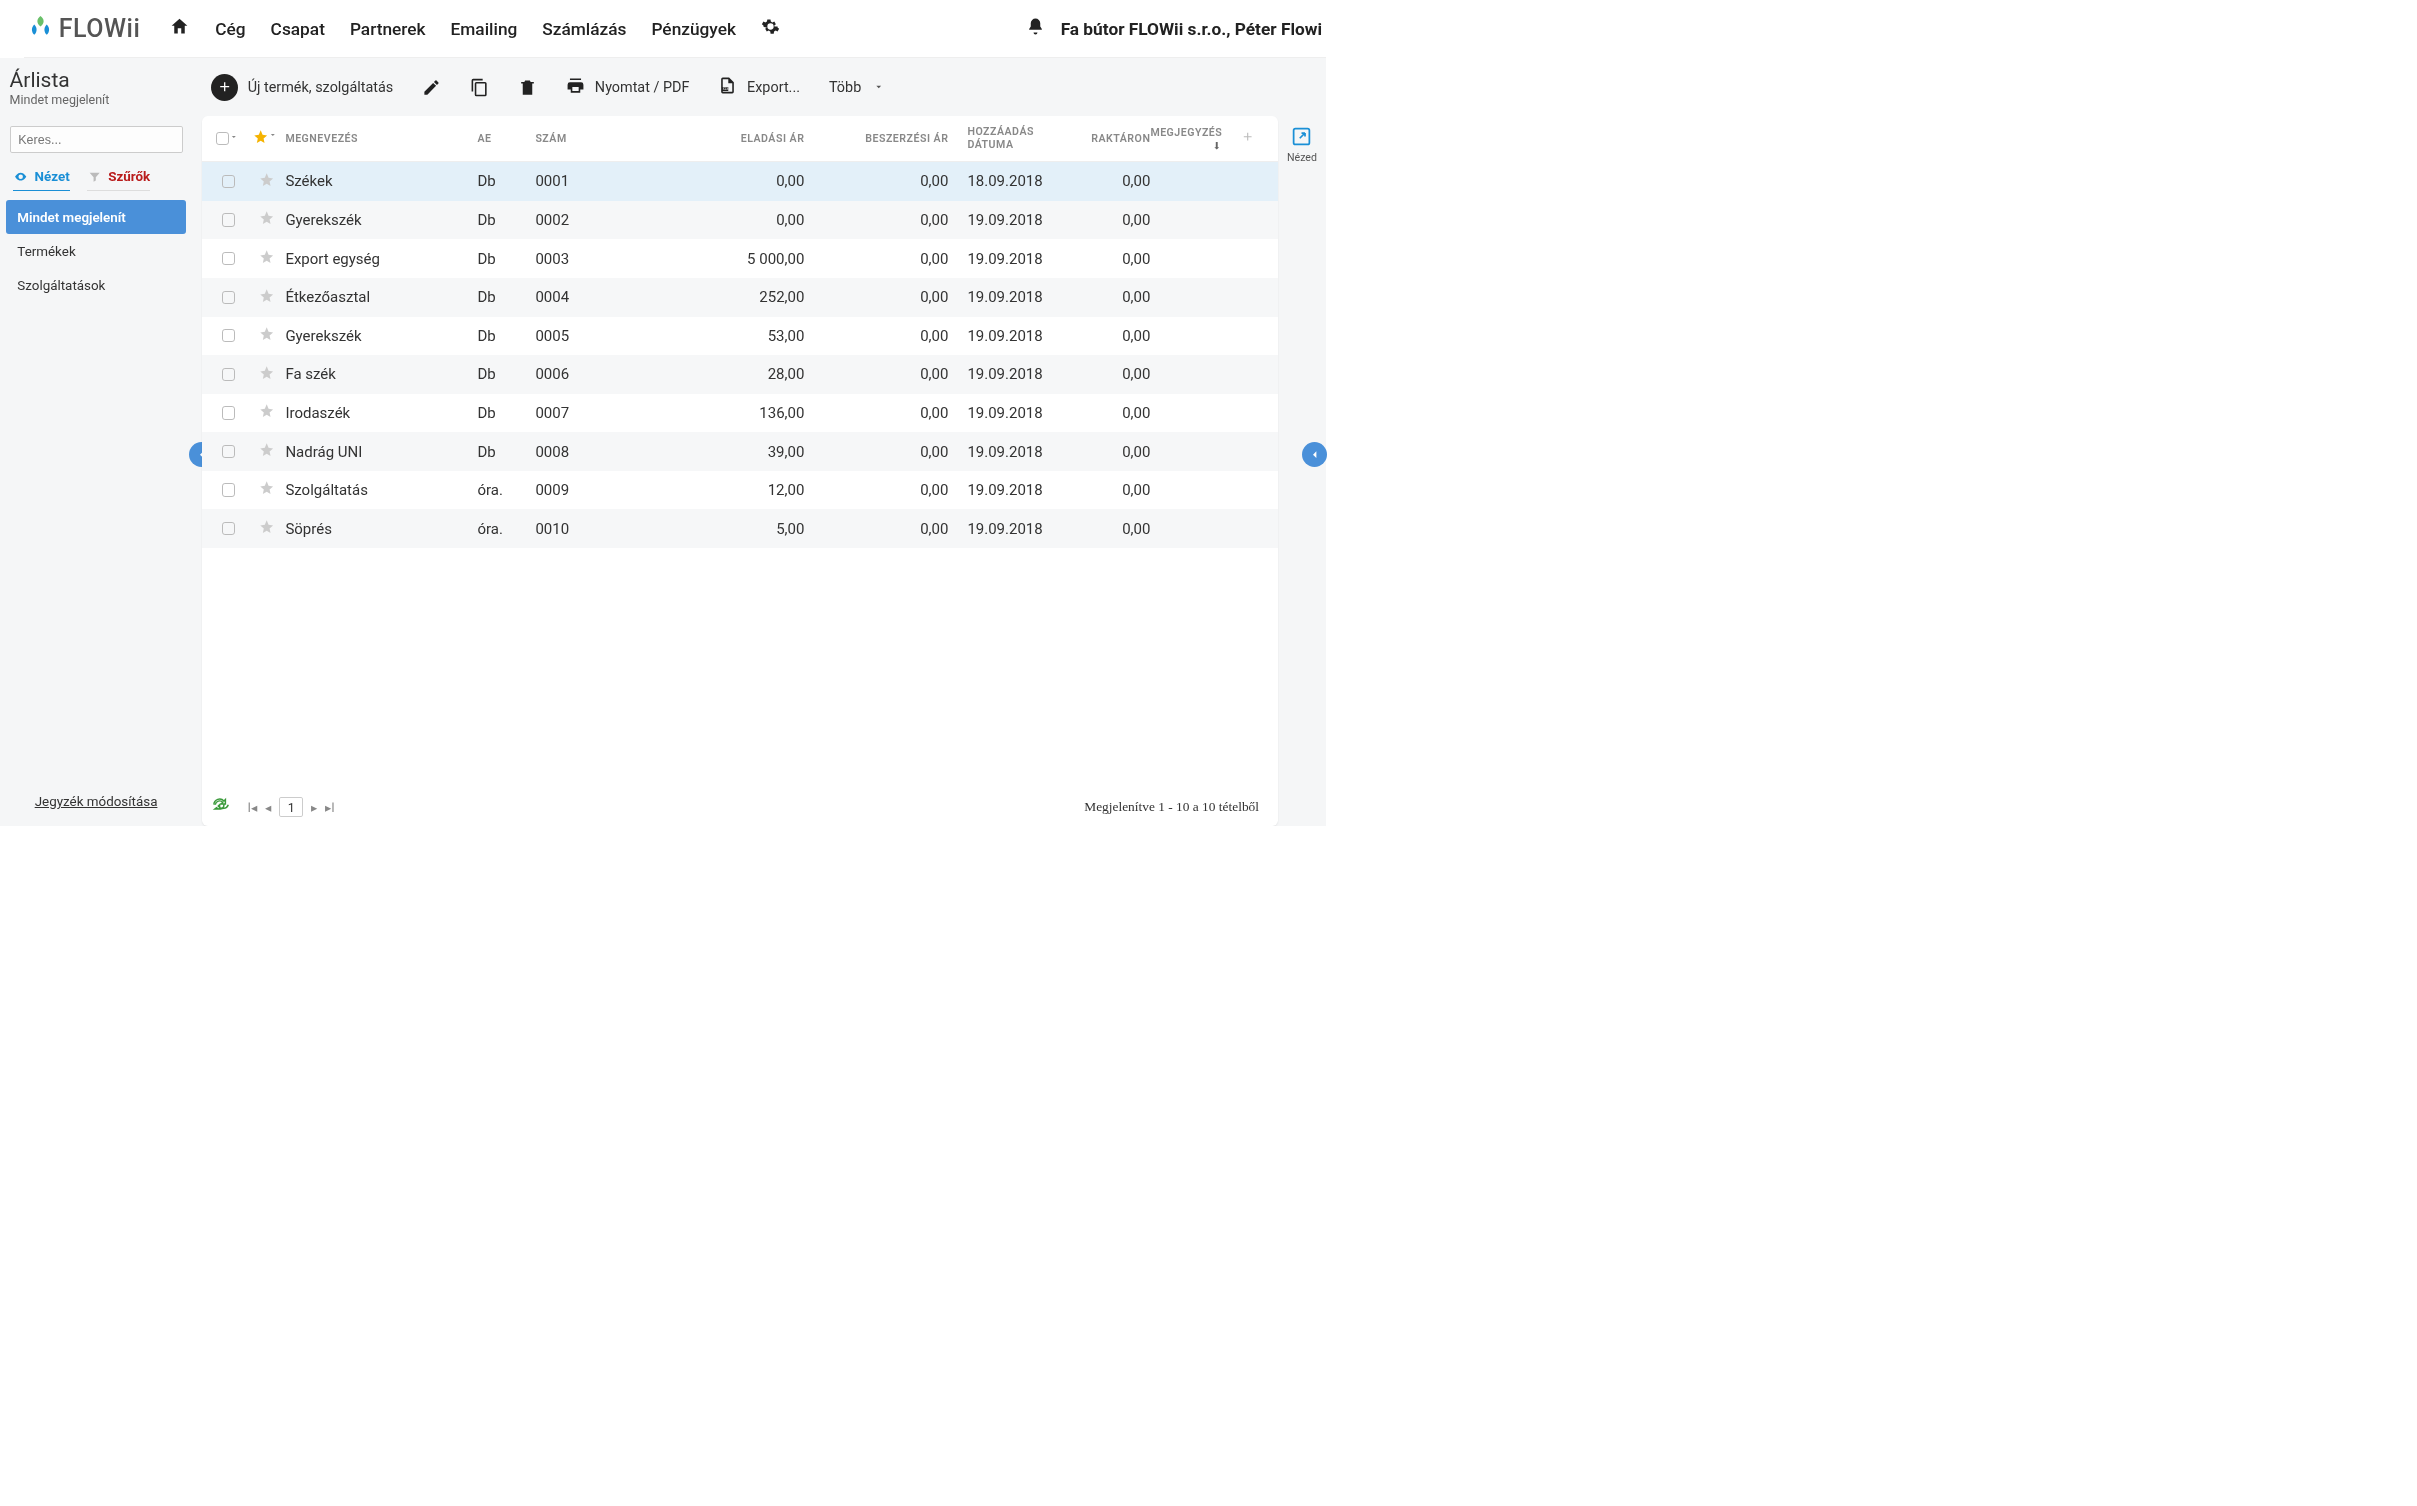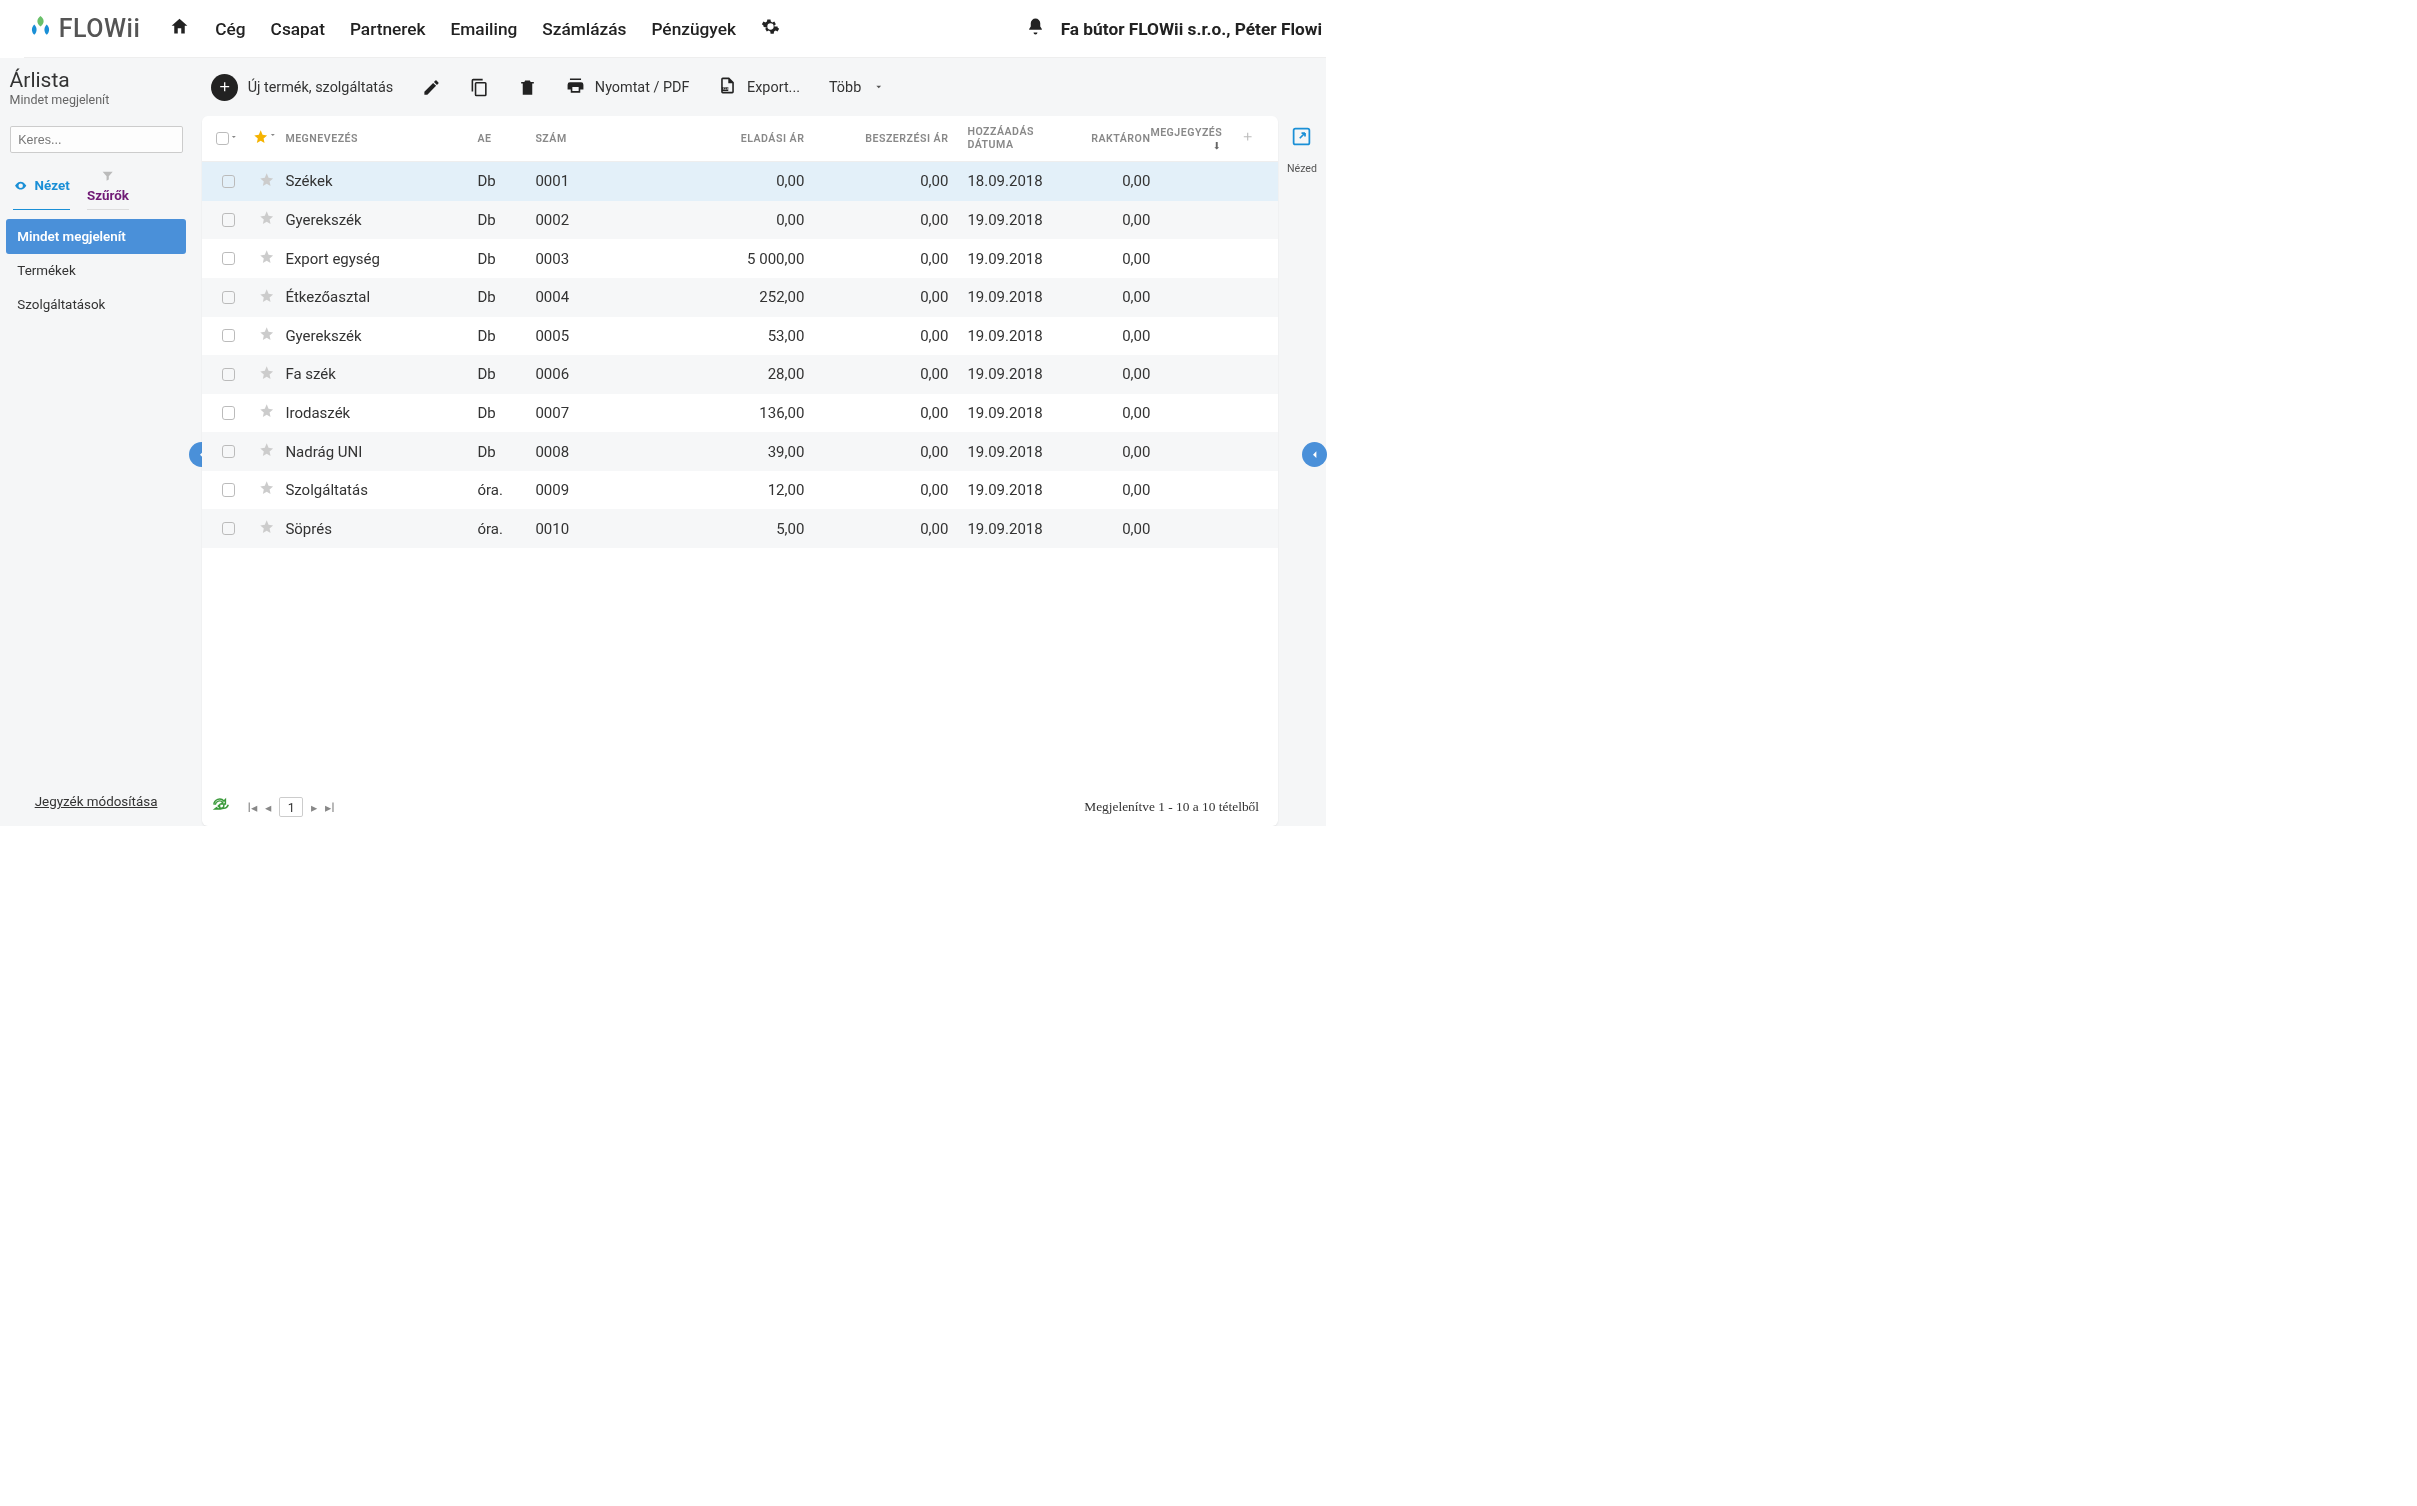--- a/index.html
+++ b/index.html
@@ -22,21 +22,21 @@
 
   .side { width: 202px; background: #f5f6f7; display: flex; flex-direction: column; }
   .side-head { padding: 9.6px 9.6px 5.8px 9.6px; }
   .side-title { font-size: 21px; color: #333; }
   .side-sub { font-size: 12.5px; color: #666; margin-bottom: 13.4px; }
   .search-wrap { padding: 0 9.6px 9.6px 9.6px; }
   .search { width: 100%; border: 1px solid #ccc; background: #fdfdfd; padding: 5.8px 7.7px; font-size: 12.5px; color: #888; border-radius: 1.9px; }
   .tabs { display: flex; gap: 17.3px; padding: 5.8px 13.4px 0 13.4px; }
   .tab { display: flex; align-items: center; gap: 5.8px; font-size: 13.4px; font-weight: 700; padding-bottom: 5.8px; cursor: pointer; }
   .tab.active { color: #1a8fd6; border-bottom: 1.9px solid #1a8fd6; }
-  .tab.inactive { color: #701a75; border-bottom: 1.9px solid #ddd; flex-direction: column; }
+  .tab.inactive { color: #b91c1c; border-bottom: 1.9px solid #ddd; }
   .eye-icon, .filter-icon { width: 15.4px; height: 13.4px; }
   .side-list { margin-top: 9.6px; }
   .side-item { padding: 9.6px 17.3px; font-size: 13.4px; color: #333; cursor: pointer; }
   .side-item.selected { background: #4a90d9; color: #fff; font-weight: 600; border-radius: 2.9px; margin: 0 5.8px; padding: 9.6px 11.5px; }
   .side-footer { margin-top: auto; padding: 11.5px 0 17.3px 0; text-align: center; font-size: 13.4px; }
   .side-footer a { color: #333; text-decoration: underline; cursor: pointer; }
 
   .main { flex: 1; display: flex; flex-direction: column; background: #f5f6f7; }
   .toolbar { height: 58px; display: flex; align-items: center; gap: 29px; padding: 0 19px; }
   .tb-btn { display: flex; align-items: center; gap: 9.6px; cursor: pointer; }
@@ -67,21 +67,21 @@
   .c-add  { width: 29px; color:#bbb; }
   .chev-hdr { width:11.5px; display:inline-block; }
   .star-icon svg { width: 15.4px; height: 15.4px; }
   .star-gold svg { fill: #f5b301; }
   .star-grey svg { fill: #ccc; }
   .chk { width:13.4px; height:13.4px; border:1.4px solid #bbb; border-radius:2.9px; display:inline-block; }
   .sort-arrow svg { width:11.5px; height:11.5px; fill:#666; vertical-align: middle; }
   .plus-col svg { width:13.4px; height:13.4px; fill:#bbb; }
 
   .right-rail { width: 48px; display: flex; flex-direction: column; align-items: center; padding-top: 9.6px; }
-  .rail-btn { display:flex; flex-direction:column; align-items:center; gap:15px; cursor:pointer; }
+  .rail-btn { display:flex; flex-direction:column; align-items:center; gap:4px; cursor:pointer; }
   .rail-btn svg { width:21px; height:21px; stroke:#1a8fd6; fill:none; stroke-width:2; }
   .rail-label { font-size: 10.6px; color:#555; }
 
   .footer { height: 38px; display:flex; align-items:center; padding: 0 19px 0 9.6px; }
   .refresh svg { width:17.3px; height:17.3px; stroke:#3a9a3a; fill:none; stroke-width:2; }
   .pager { display:flex; align-items:center; gap:7.7px; margin-left:19px; color:#888; font-size:12.5px; }
   .pager .pgbtn { cursor:pointer; }
   .page-box { border:1px solid #ccc; padding: 1.9px 7.7px; color:#333; border-radius:1.9px; }
   .footer-right { margin-left:auto; font-size: 13.4px; color:#333;font-family:Liberation Serif, serif; }
 

